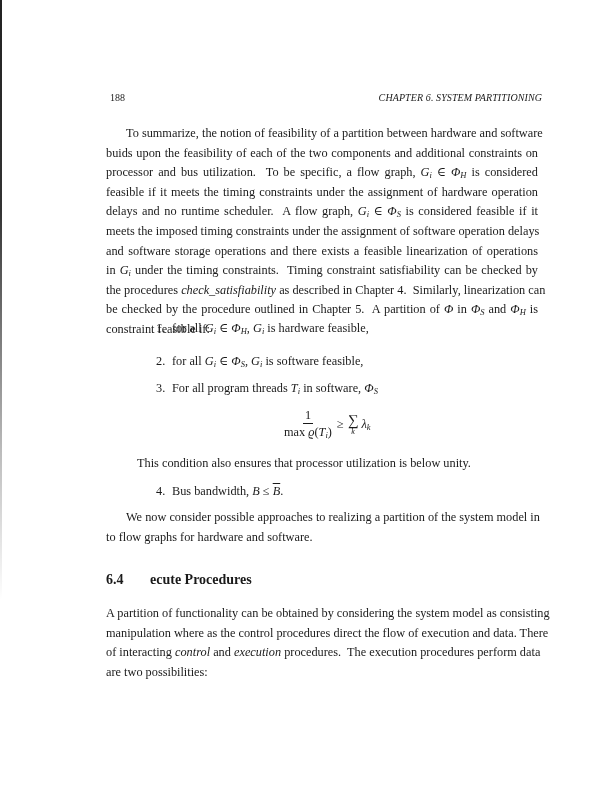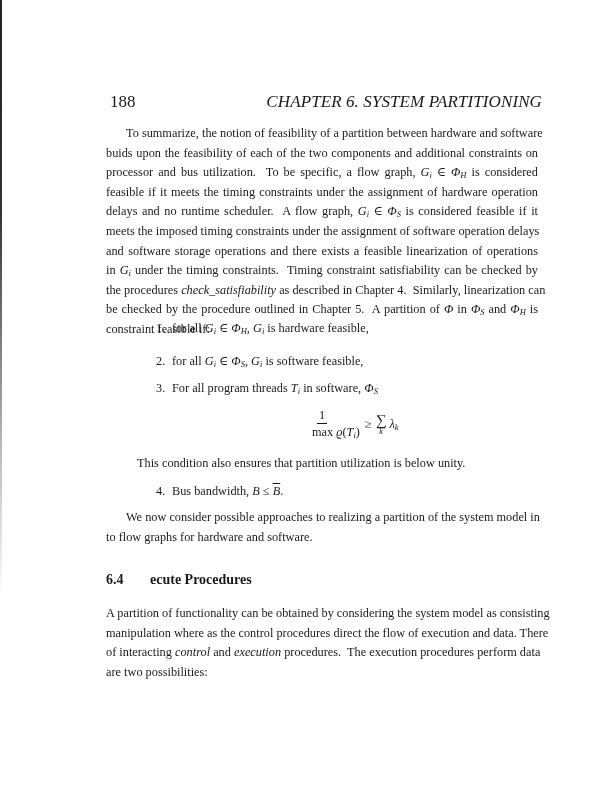--- a/index.html
+++ b/index.html
@@ -7,40 +7,40 @@
     width: 612px; height: 791px; position: relative; overflow: hidden;
     font-family: "Liberation Serif", "DejaVu Serif", serif;
     color: #1a1a1a;
   }
   .scan-edge {
     position: absolute; left: 0; top: 0; width: 2px; height: 600px;
     background: linear-gradient(to bottom, #222 0%, #333 35%, #888 60%, #bbb 75%, #fff 100%);
   }
   .header {
     position: absolute; top: 92px; left: 110px; width: 432px;
-    font-size: 17px; display: flex; justify-content: space-between;
+    font-size: 10px; display: flex; justify-content: space-between;
   }
   .header .running { font-style: italic; letter-spacing: 0.1px; }
   .p {
     position: absolute; left: 106px; width: 432px;
     font-size: 12.3px; line-height: 19.6px; text-align: justify;
   }
   .line { display: block; text-align: justify; text-align-last: justify; white-space: nowrap; }
   .line.last { text-align-last: left; }
   i, .m { font-style: italic; }
   sub { font-size: 8.5px; vertical-align: -2px; line-height: 0; }
   .list-item { position: absolute; left: 120px; font-size: 12.3px; margin-left: 36px; }
   .list-item .num { display: inline-block; width: 16px; }
   .formula {
     position: absolute; left: 284px; top: 408px; font-size: 12.3px;
     display: flex; align-items: center;
   }
   .frac { display: inline-flex; flex-direction: column; align-items: center; }
   .frac .numr { padding: 0 2px 1px; border-bottom: 0.8px solid #1a1a1a; line-height: 14px; }
-  .frac .den { line-height: 15px; padding-top: 1px; margin-left: 28px; }
+  .frac .den { line-height: 15px; padding-top: 1px; }
   .rel { margin: 0 4px 0 5px; }
   .sum { display: inline-flex; flex-direction: column; align-items: center; margin-right: 3px; }
   .sum .sigma { font-size: 15px; line-height: 15px; }
   .sum .idx { font-size: 8px; font-style: italic; line-height: 8px; }
   .cond { position: absolute; left: 137px; top: 456px; font-size: 12.3px; }
   .section-title {
     position: absolute; left: 106px; top: 565px; width: 440px;
     font-family: "Liberation Serif", "DejaVu Serif", serif;
     font-weight: bold; font-size: 14px; line-height: 30px;
   }
@@ -88,21 +88,21 @@
     <span class="den">max <span class="m">ϱ</span>(<span class="m">T</span><sub class="m">i</sub>)</span>
   </span>
   <span class="rel">≥</span>
   <span class="sum">
     <span class="sigma">∑</span>
     <span class="idx">k</span>
   </span>
   <span><span class="m">λ</span><sub class="m">k</sub></span>
 </div>
 
-<div class="cond">This condition also ensures that partition utilization is below unity.</div>
+<div class="cond">This condition also ensures that processor utilization is below unity.</div>
 
 <div class="list-item" style="top:484px;">
   <span class="num">4.</span>Bus bandwidth, <span class="m">B</span> ≤ <span class="m overline">B</span>.
 </div>
 
 <div class="p" style="top:508px;">
   <span class="line" style="text-indent:20px;">We now consider possible approaches to realizing a partition of the system model in</span>
   <span class="line last">to flow graphs for hardware and software.</span>
 </div>
 

